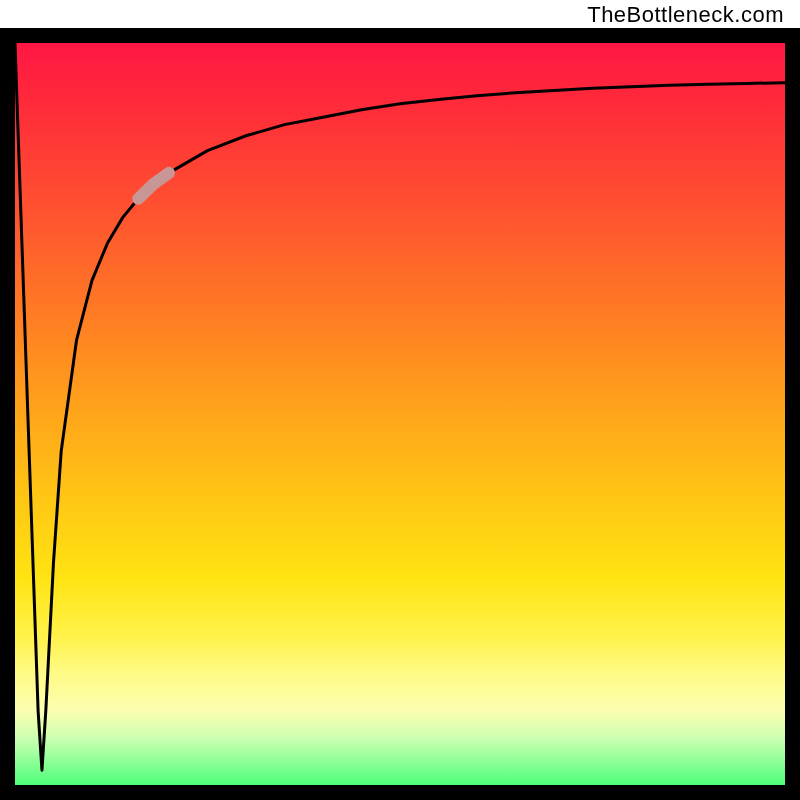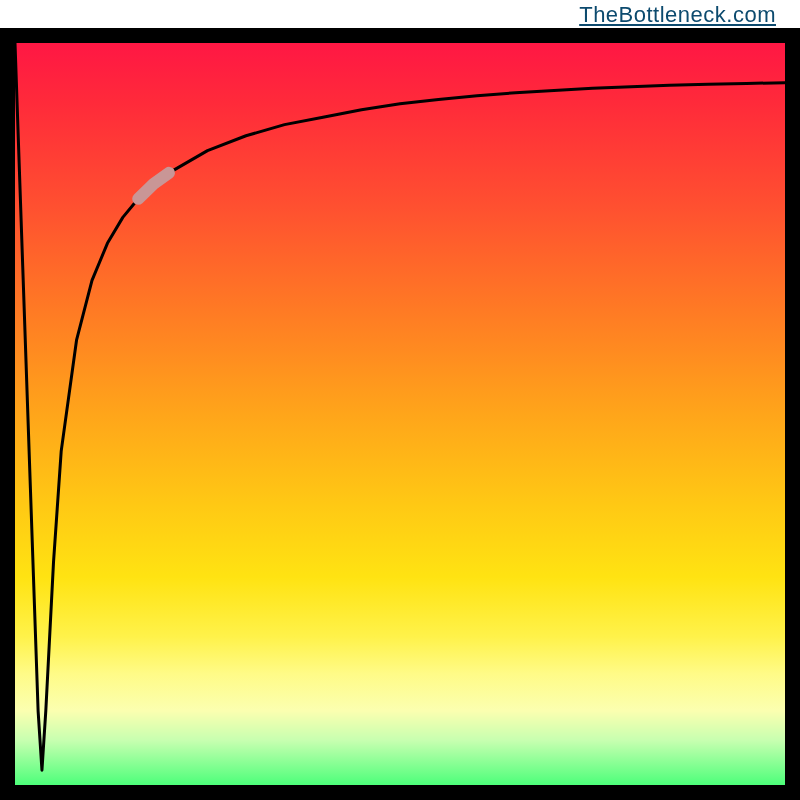--- a/index.html
+++ b/index.html
@@ -12,26 +12,25 @@
     overflow: hidden;
   }
   .container {
     position: relative;
     width: 800px;
     height: 800px;
   }
   .attribution {
     position: absolute;
     top: 2px;
-    right: 24px;
+    right: 16px;
     font-size: 22px;
     font-weight: 500;
-    color: #0c4a6e;
+    color: #000000;
     letter-spacing: 0.5px;
-    text-decoration: underline;
   }
   .frame {
     position: absolute;
     left: 0;
     top: 28px;
     width: 800px;
     height: 772px;
     background: #000000;
   }
   .plot {

